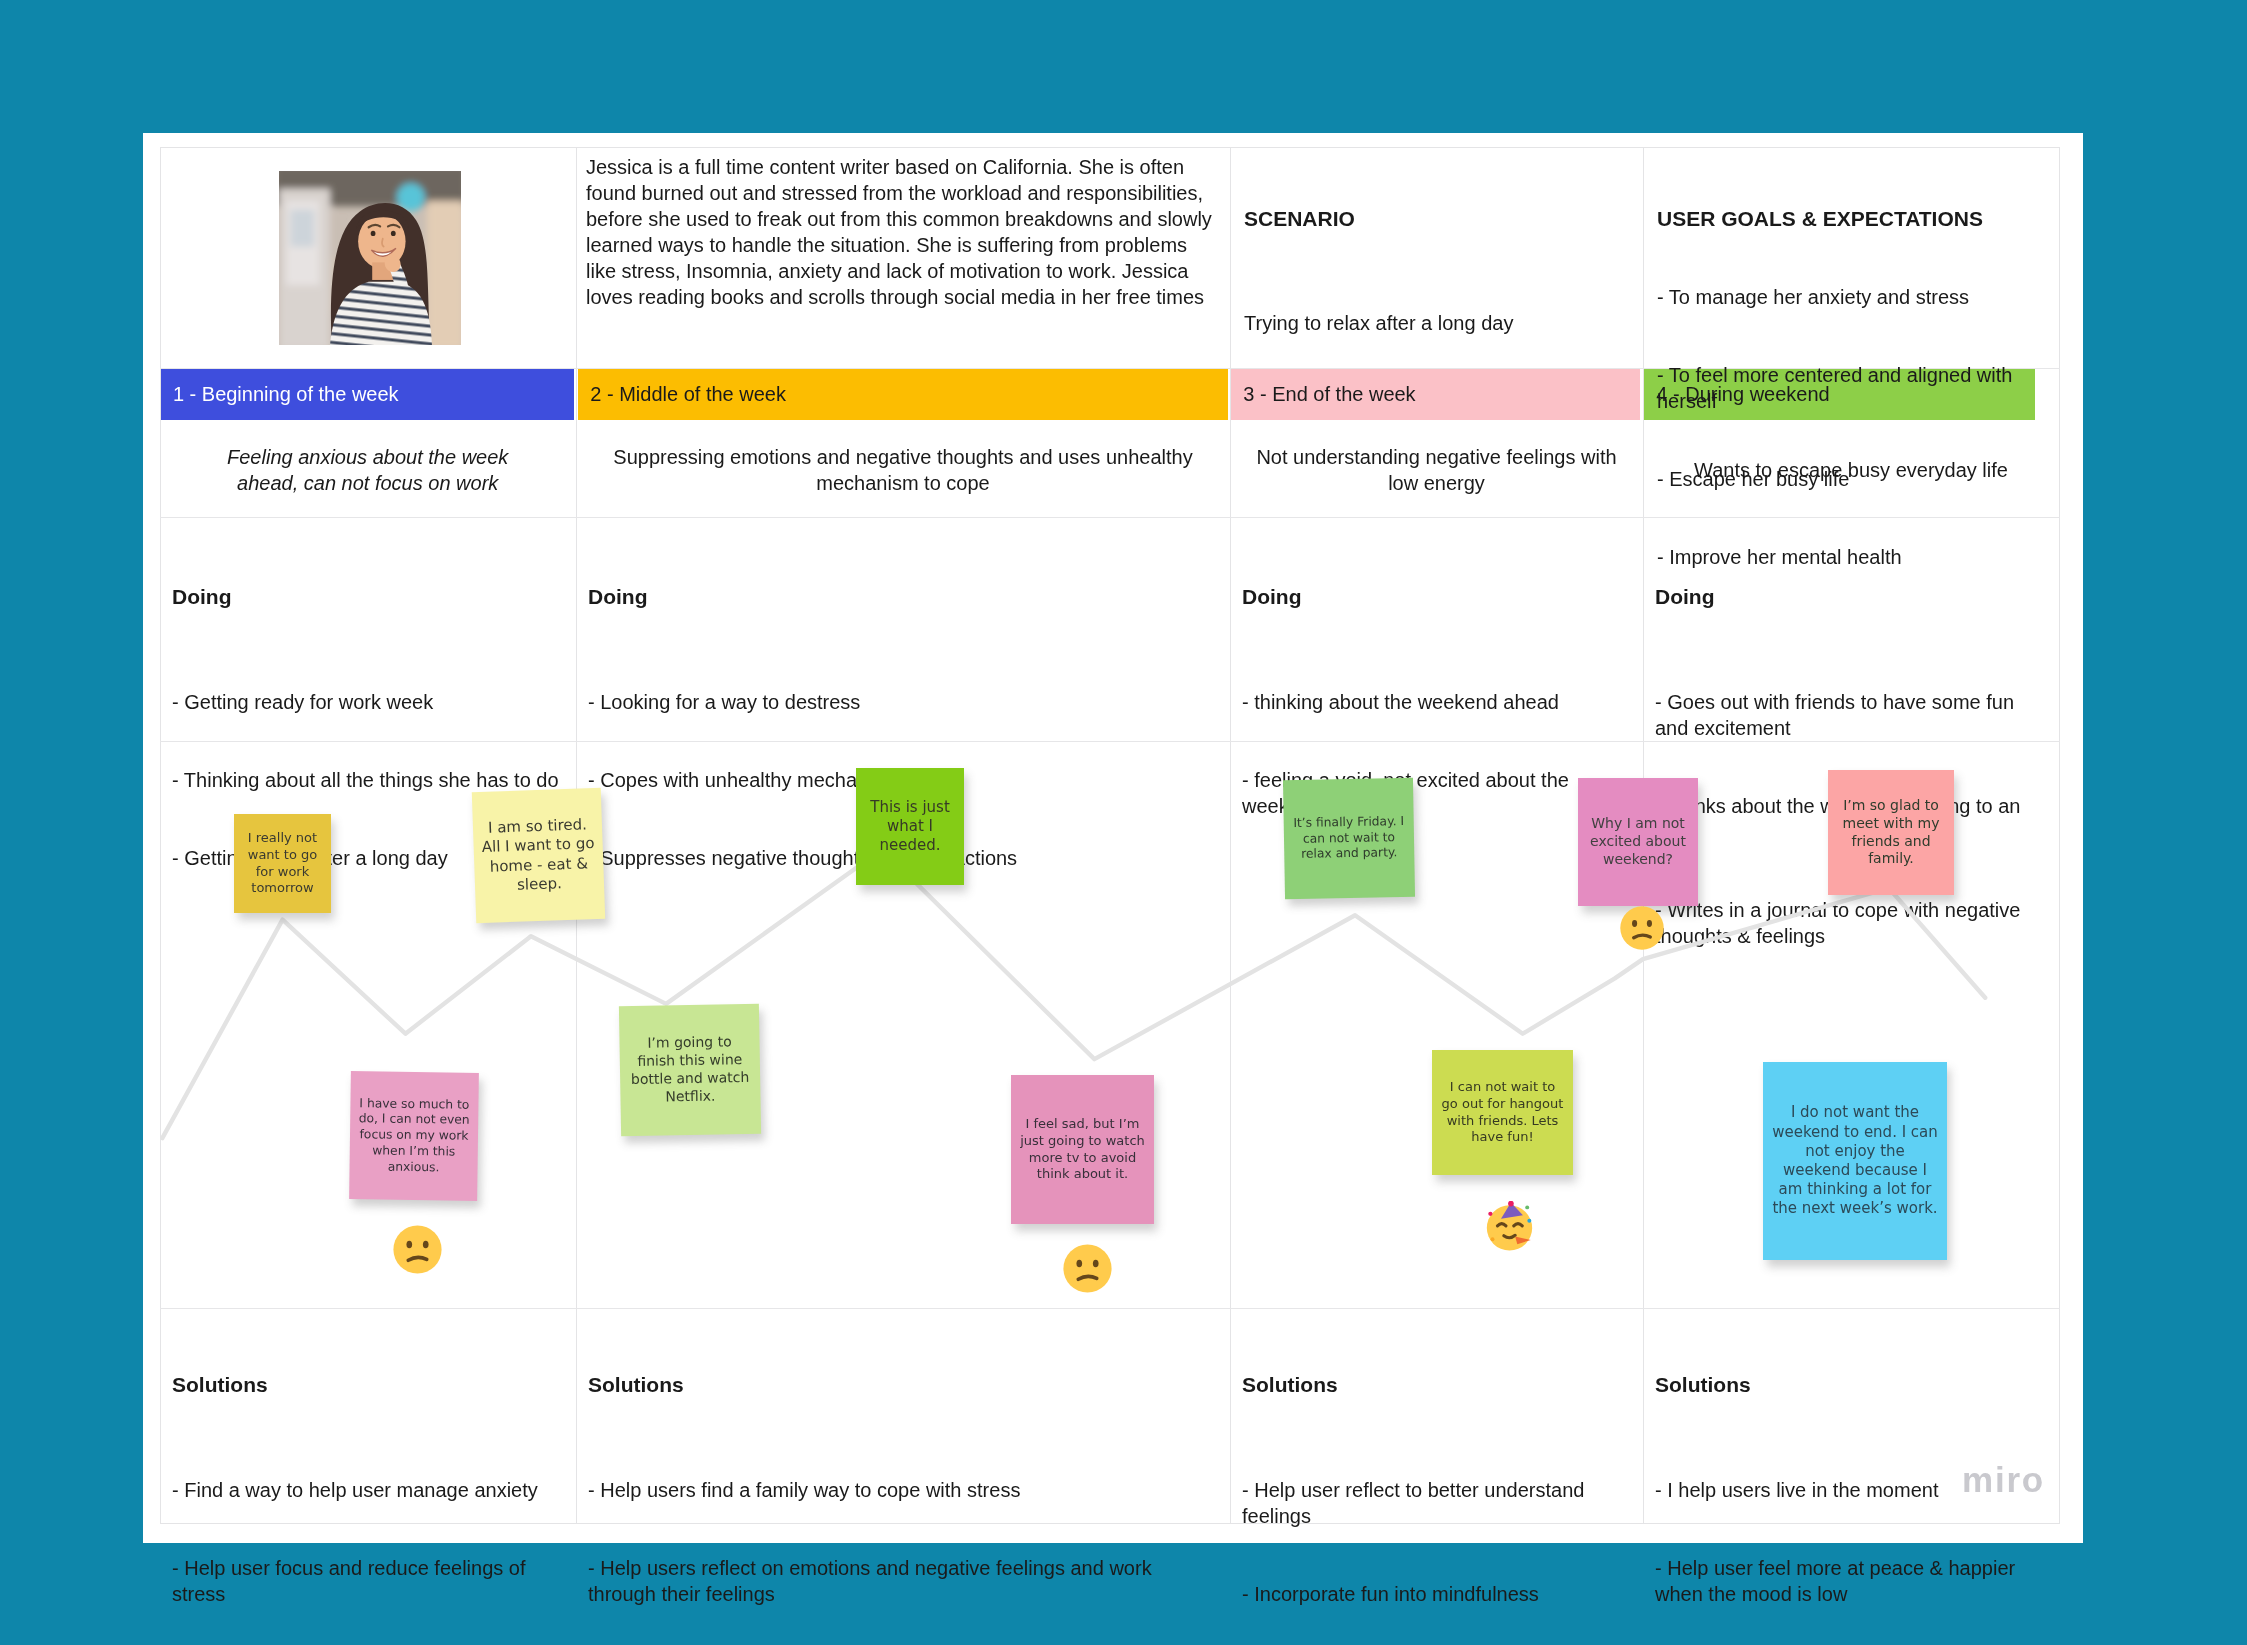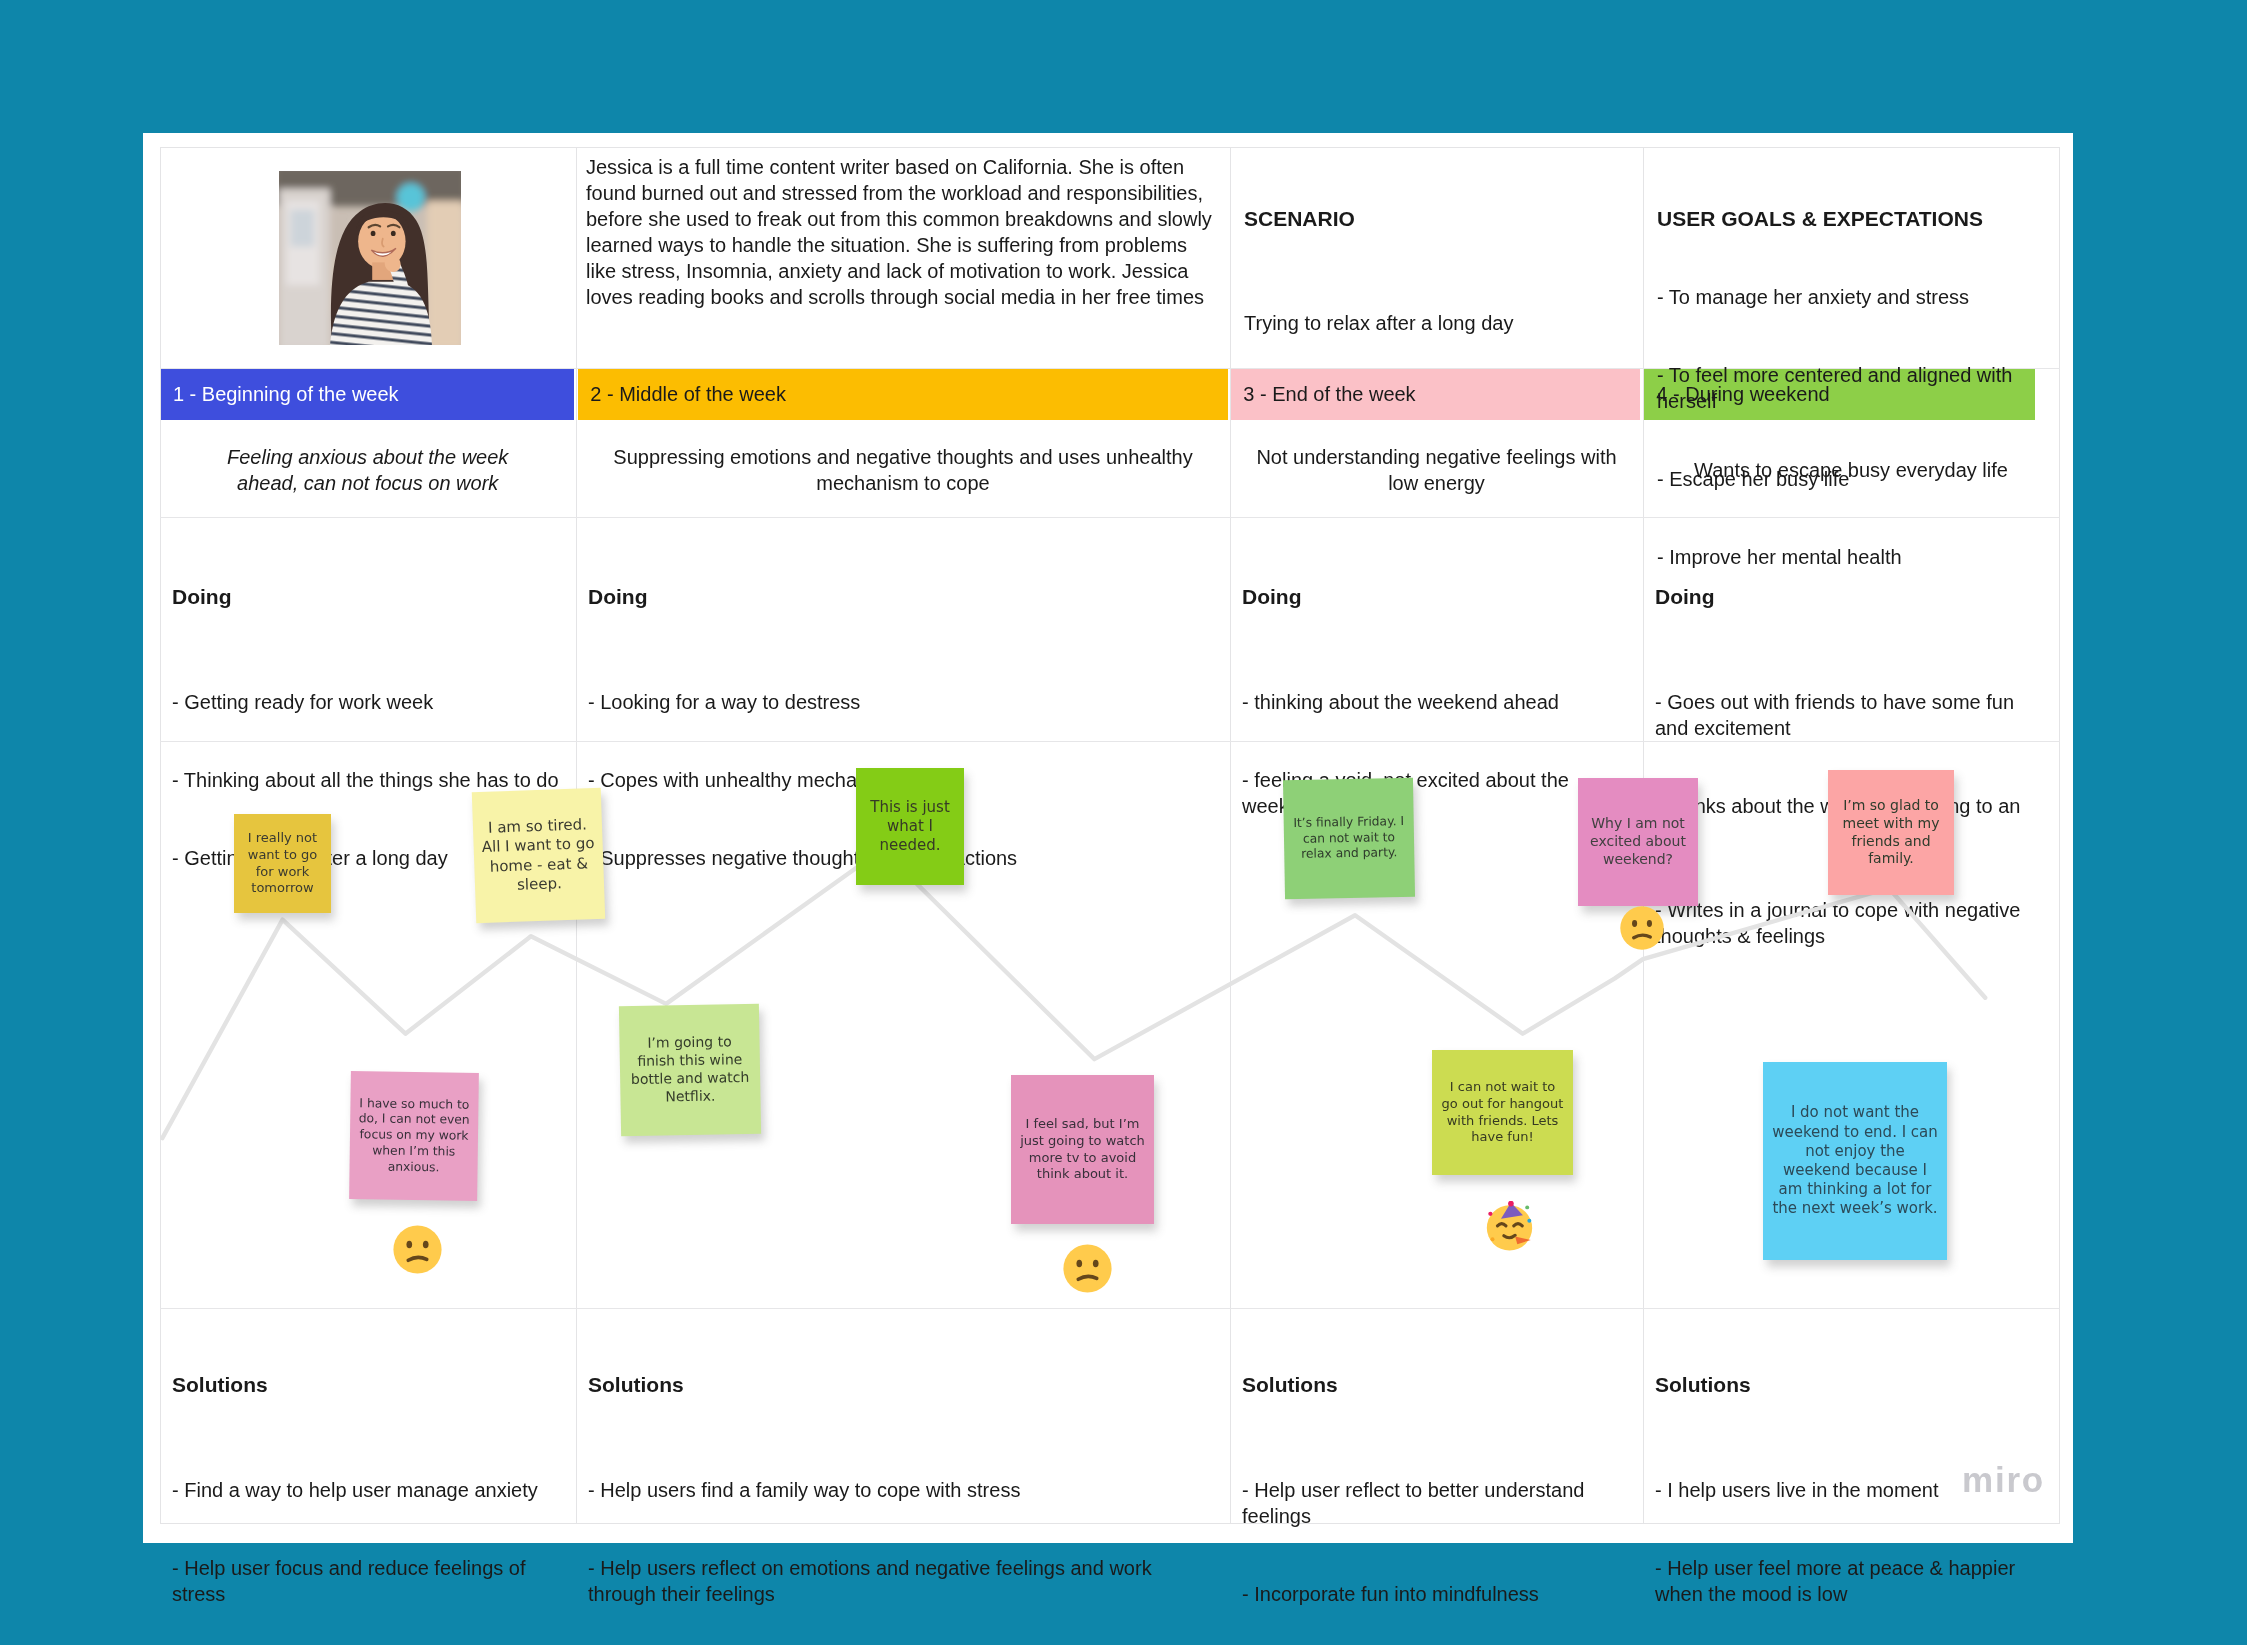--- a/index.html
+++ b/index.html
@@ -1,18 +1,18 @@
 <!DOCTYPE html>
 <html style="font-size:14px"><head>
 <meta charset="utf-8">
 <style>
   html,body{margin:0;padding:0;background:#0e86aa;}
   .canvas{position:relative;width:2247px;height:1645px;background:#0e86aa;
     font-family:"Liberation Sans",sans-serif;color:#1a1a1a;overflow:hidden;}
-  .board{position:absolute;left:143px;top:133px;width:1930px;height:1410px;background:#ffffff;}
+  .board{position:absolute;left:143px;top:133px;width:1930px;height:1410px;background:#ffffff;padding-left:10px;}
   .table-border{position:absolute;left:16.7px;top:14px;width:1900px;height:1377px;
     border:0.9px solid #e4e4e6;box-sizing:border-box;z-index:1;}
   .vline{position:absolute;top:14px;height:1377px;width:0.9px;background:#e4e4e6;z-index:1;}
   .hline{position:absolute;left:16.7px;width:1900px;height:0.9px;background:#e6e6e8;z-index:1;}
   .band{position:absolute;top:236px;height:51px;display:flex;align-items:center;
     padding-left:12.3px;box-sizing:border-box;font-size:20px;z-index:2;}
   .cellblock{position:absolute;z-index:3;font-size:20px;line-height:26px;white-space:pre-wrap;}
   .head{font-weight:bold;font-size:21px;margin-bottom:27px;}
   .head2{font-weight:bold;font-size:21px;}
   .feel{position:absolute;top:288px;height:97px;display:flex;align-items:center;

